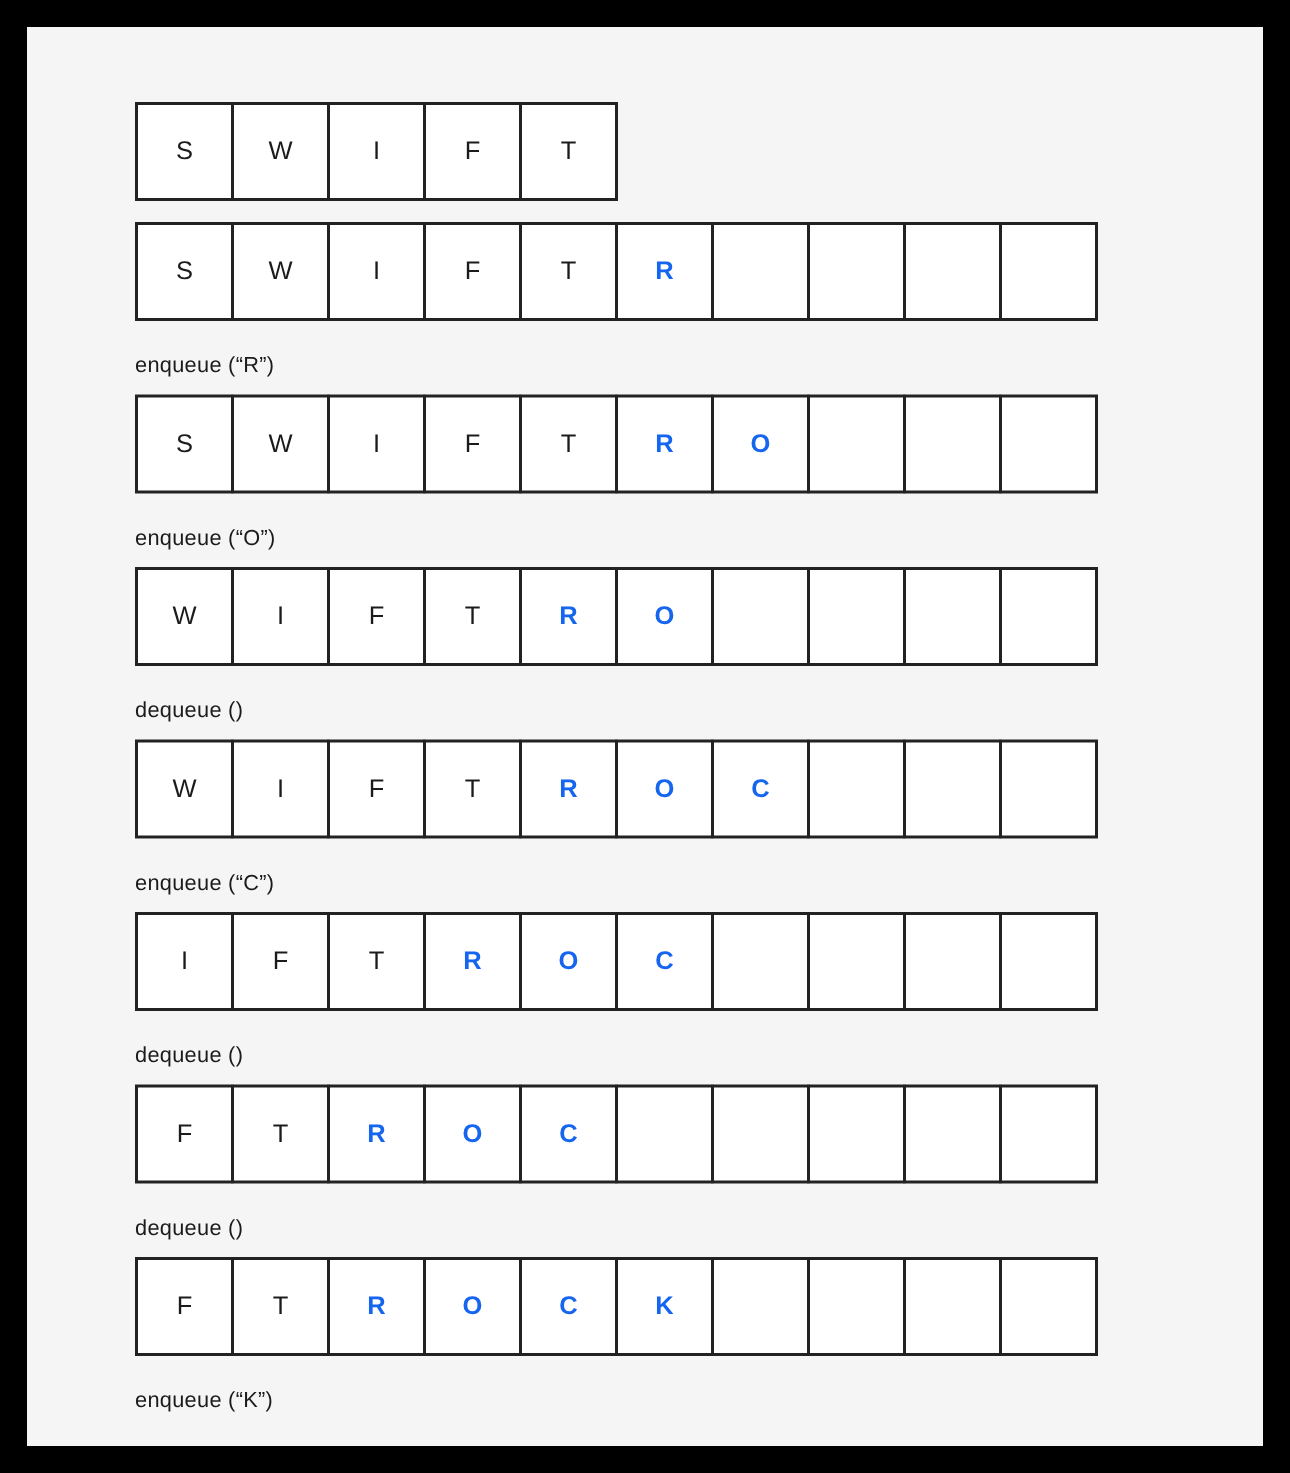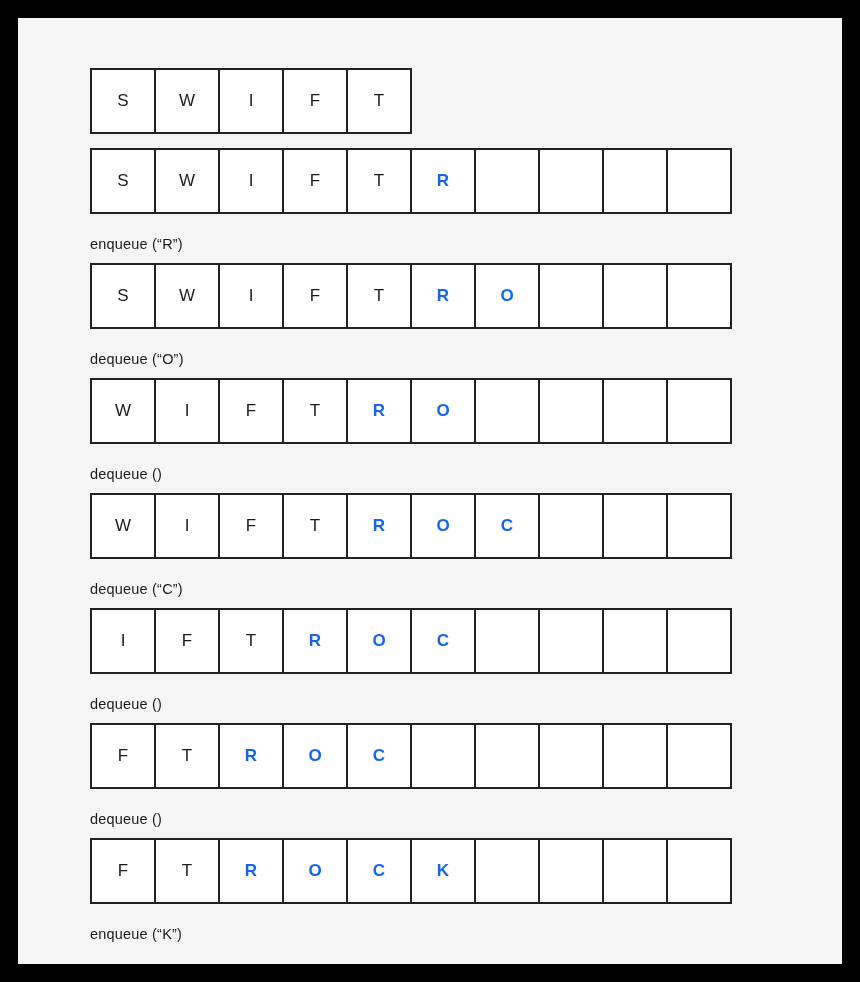--- a/index.html
+++ b/index.html
@@ -99,21 +99,21 @@
           <div class="cell">W</div>
           <div class="cell">I</div>
           <div class="cell">F</div>
           <div class="cell">T</div>
           <div class="cell blue">R</div>
           <div class="cell blue">O</div>
           <div class="cell empty"></div>
           <div class="cell empty"></div>
           <div class="cell empty"></div>
         </div>
-        <div class="caption">dequeue (“O”)</div>
+        <div class="caption">enqueue (“O”)</div>
       </div>
       <div class="row-group" style="top: 360px;">
         <div class="queue">
           <div class="cell">W</div>
           <div class="cell">I</div>
           <div class="cell">F</div>
           <div class="cell">T</div>
           <div class="cell blue">R</div>
           <div class="cell blue">O</div>
           <div class="cell empty"></div>
@@ -129,21 +129,21 @@
           <div class="cell">I</div>
           <div class="cell">F</div>
           <div class="cell">T</div>
           <div class="cell blue">R</div>
           <div class="cell blue">O</div>
           <div class="cell blue">C</div>
           <div class="cell empty"></div>
           <div class="cell empty"></div>
           <div class="cell empty"></div>
         </div>
-        <div class="caption">dequeue (“C”)</div>
+        <div class="caption">enqueue (“C”)</div>
       </div>
       <div class="row-group" style="top: 590px;">
         <div class="queue">
           <div class="cell">I</div>
           <div class="cell">F</div>
           <div class="cell">T</div>
           <div class="cell blue">R</div>
           <div class="cell blue">O</div>
           <div class="cell blue">C</div>
           <div class="cell empty"></div>

